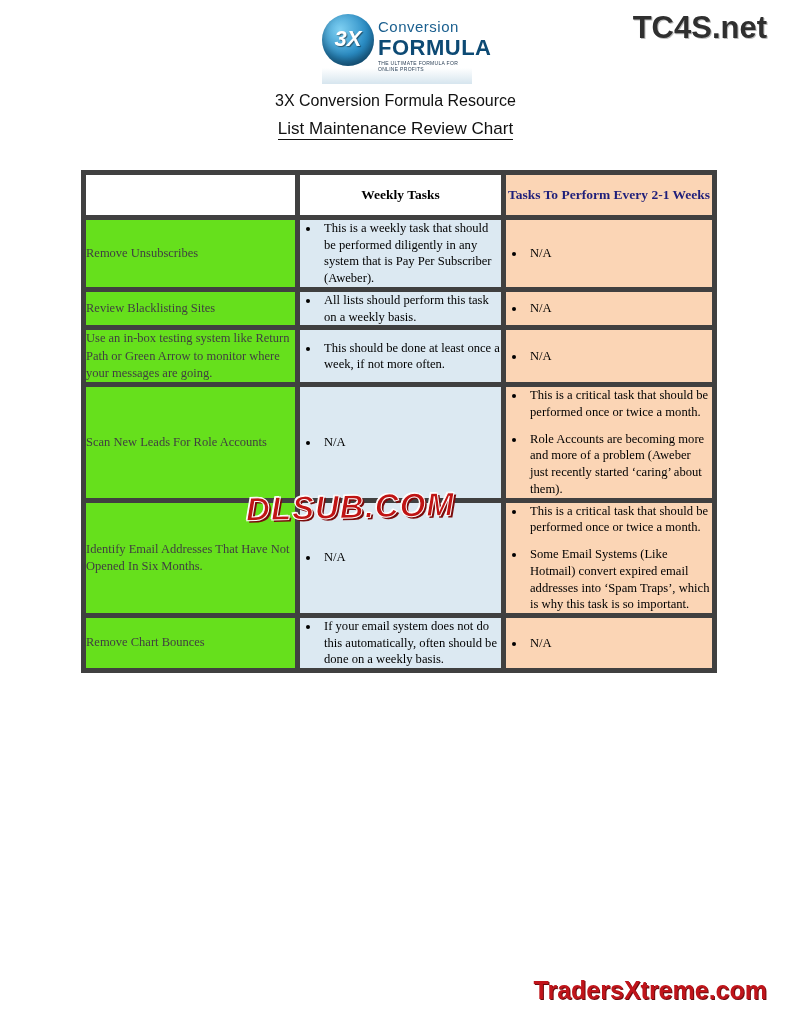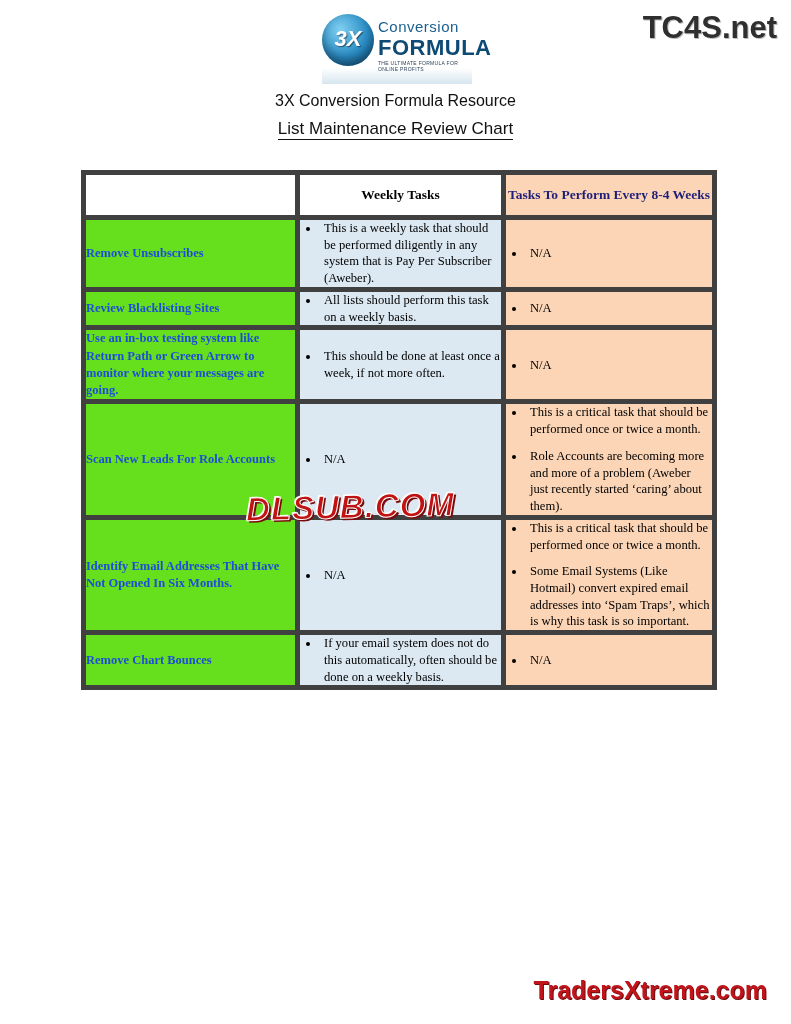--- a/index.html
+++ b/index.html
@@ -83,21 +83,21 @@
     left: 0;
     top: 58px;
     width: 150px;
     height: 16px;
     background: linear-gradient(to bottom, rgba(120,170,200,0.30), rgba(255,255,255,0));
     transform: scaleY(-1);
   }
 
   .brand-right {
     position: absolute;
-    right: 14px;
+    right: 24px;
     top: 10px;
     font-family: "Liberation Sans", sans-serif;
     font-size: 31px;
     font-weight: bold;
     color: #2f2f2f;
     text-shadow: 1px 1px 0 #bbbbbb;
   }
 
   .subtitle {
     text-align: center;
@@ -158,23 +158,23 @@
     font-weight: bold;
     font-size: 13.5px;
     color: #1f1f7a;
     padding: 8px 6px;
     line-height: 1.25;
   }
 
   td.label-cell {
     background: #66e01c;
     font-family: "Liberation Serif", serif;
-    font-weight: bold;
+    font-weight: normal;
     font-size: 12.5px;
-    color: #1d4ed8;
+    color: #404040;
     padding: 8px 10px;
     line-height: 1.38;
   }
   td.weekly-cell {
     background: #dce9f2;
     padding: 7px 8px 7px 6px;
   }
   td.biweekly-cell {
     background: #fbd5b5;
     padding: 7px 8px 7px 6px;
@@ -250,21 +250,21 @@
   <table class="chart">
     <colgroup>
         <col class="c1">
         <col class="c2">
         <col class="c3">
       </colgroup>
     <thead>
       <tr>
         <th class="hdr-empty"></th>
         <th class="hdr-weekly">Weekly Tasks</th>
-        <th class="hdr-24">Tasks To Perform Every 8-4 Weeks</th>
+        <th class="hdr-24">Tasks To Perform Every 2-1 Weeks</th>
       </tr>
     </thead>
     <tbody id="table-body">
         <tr>
           <td class="label-cell">Remove Unsubscribes</td>
           <td class="weekly-cell">
             <ul class="bullets">
               <li>This is a weekly task that should be performed diligently in any system that is Pay Per Subscriber (Aweber).</li>
             </ul>
           </td>

